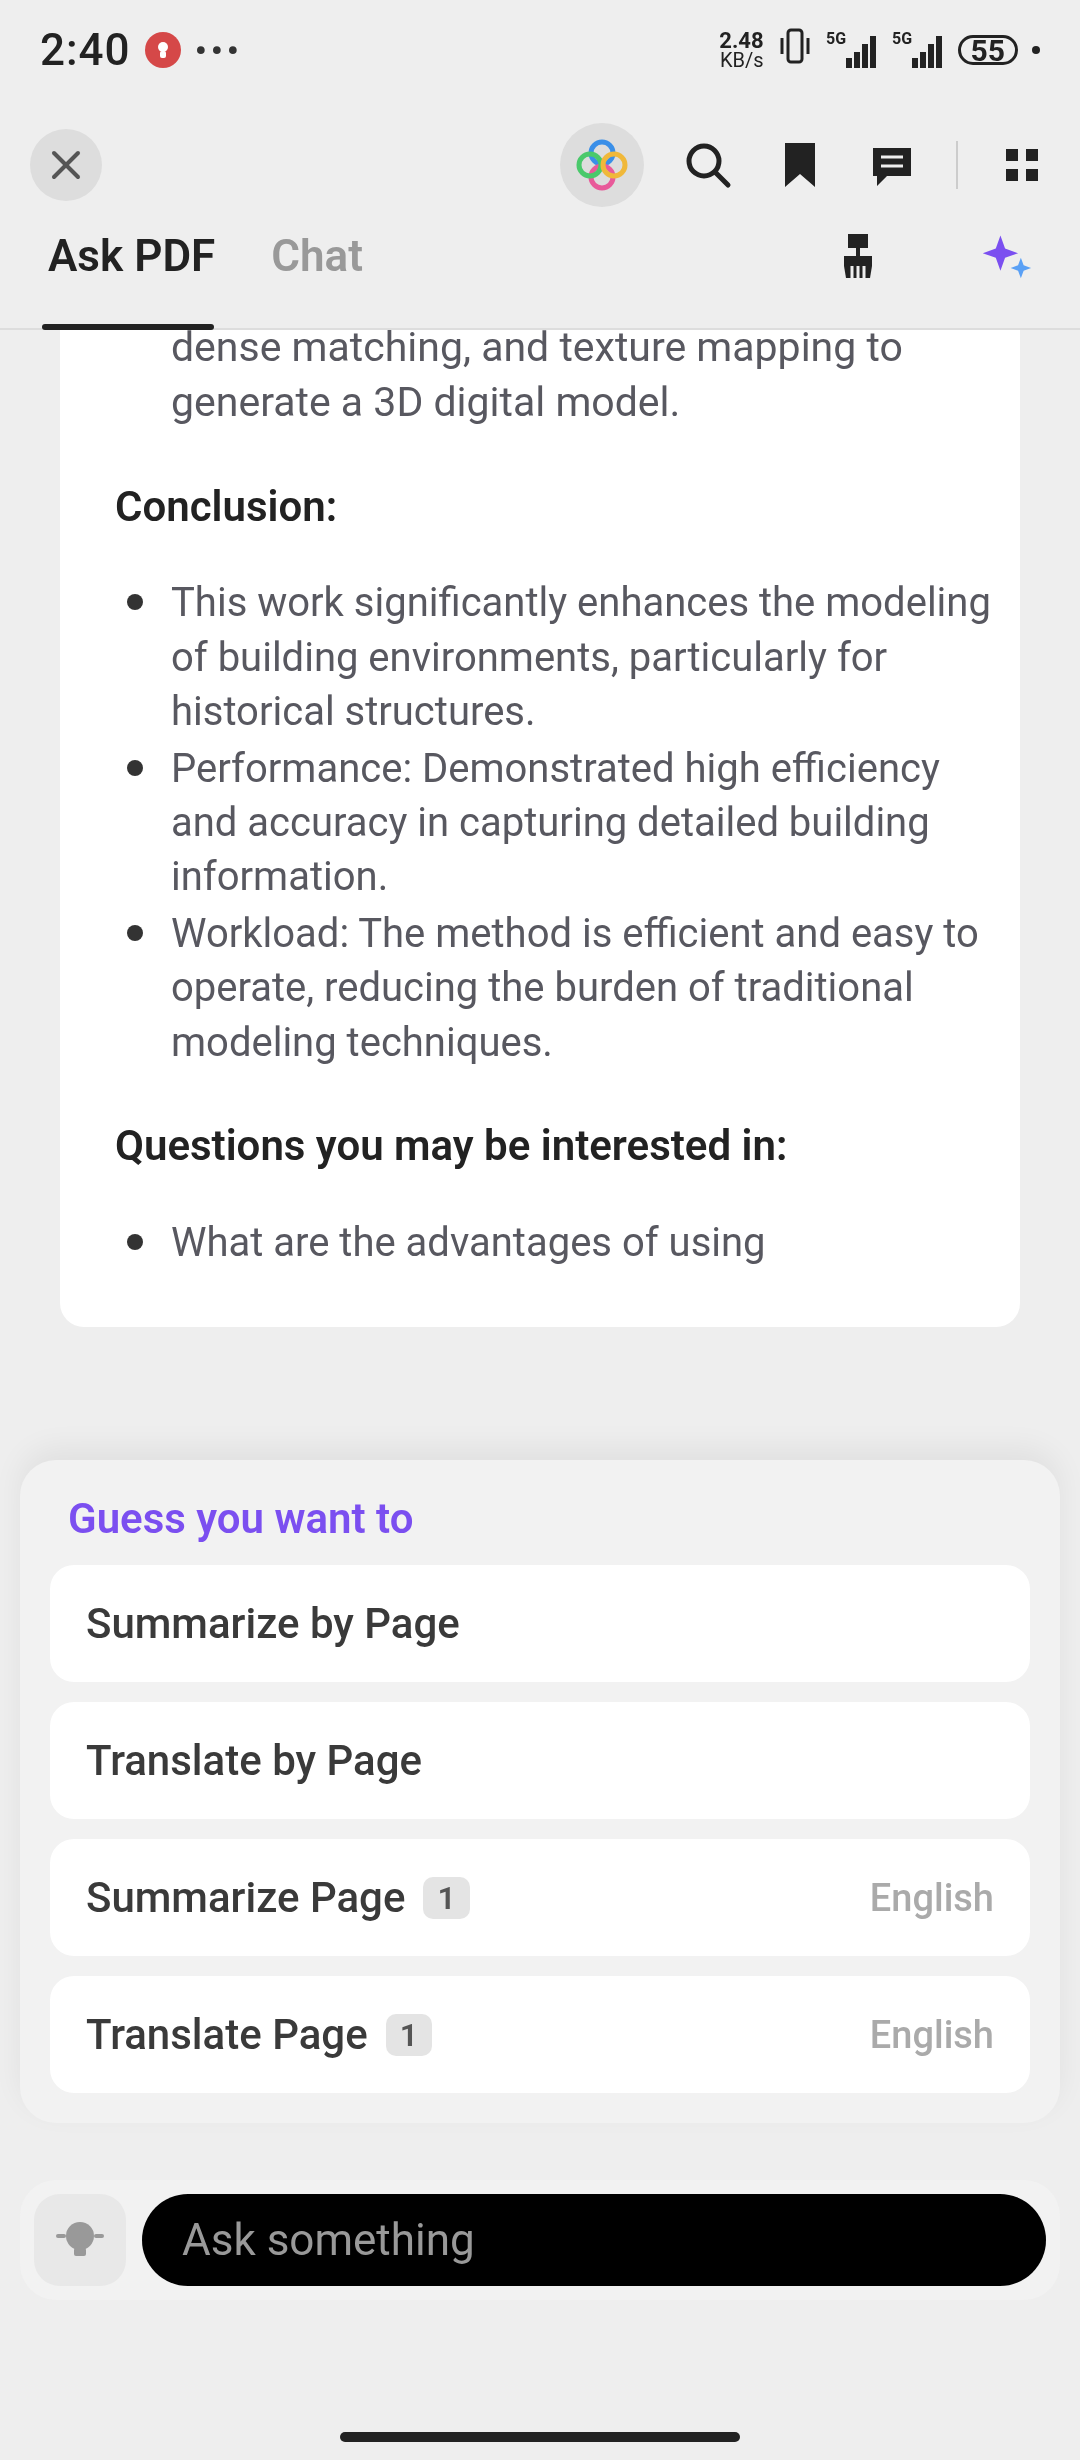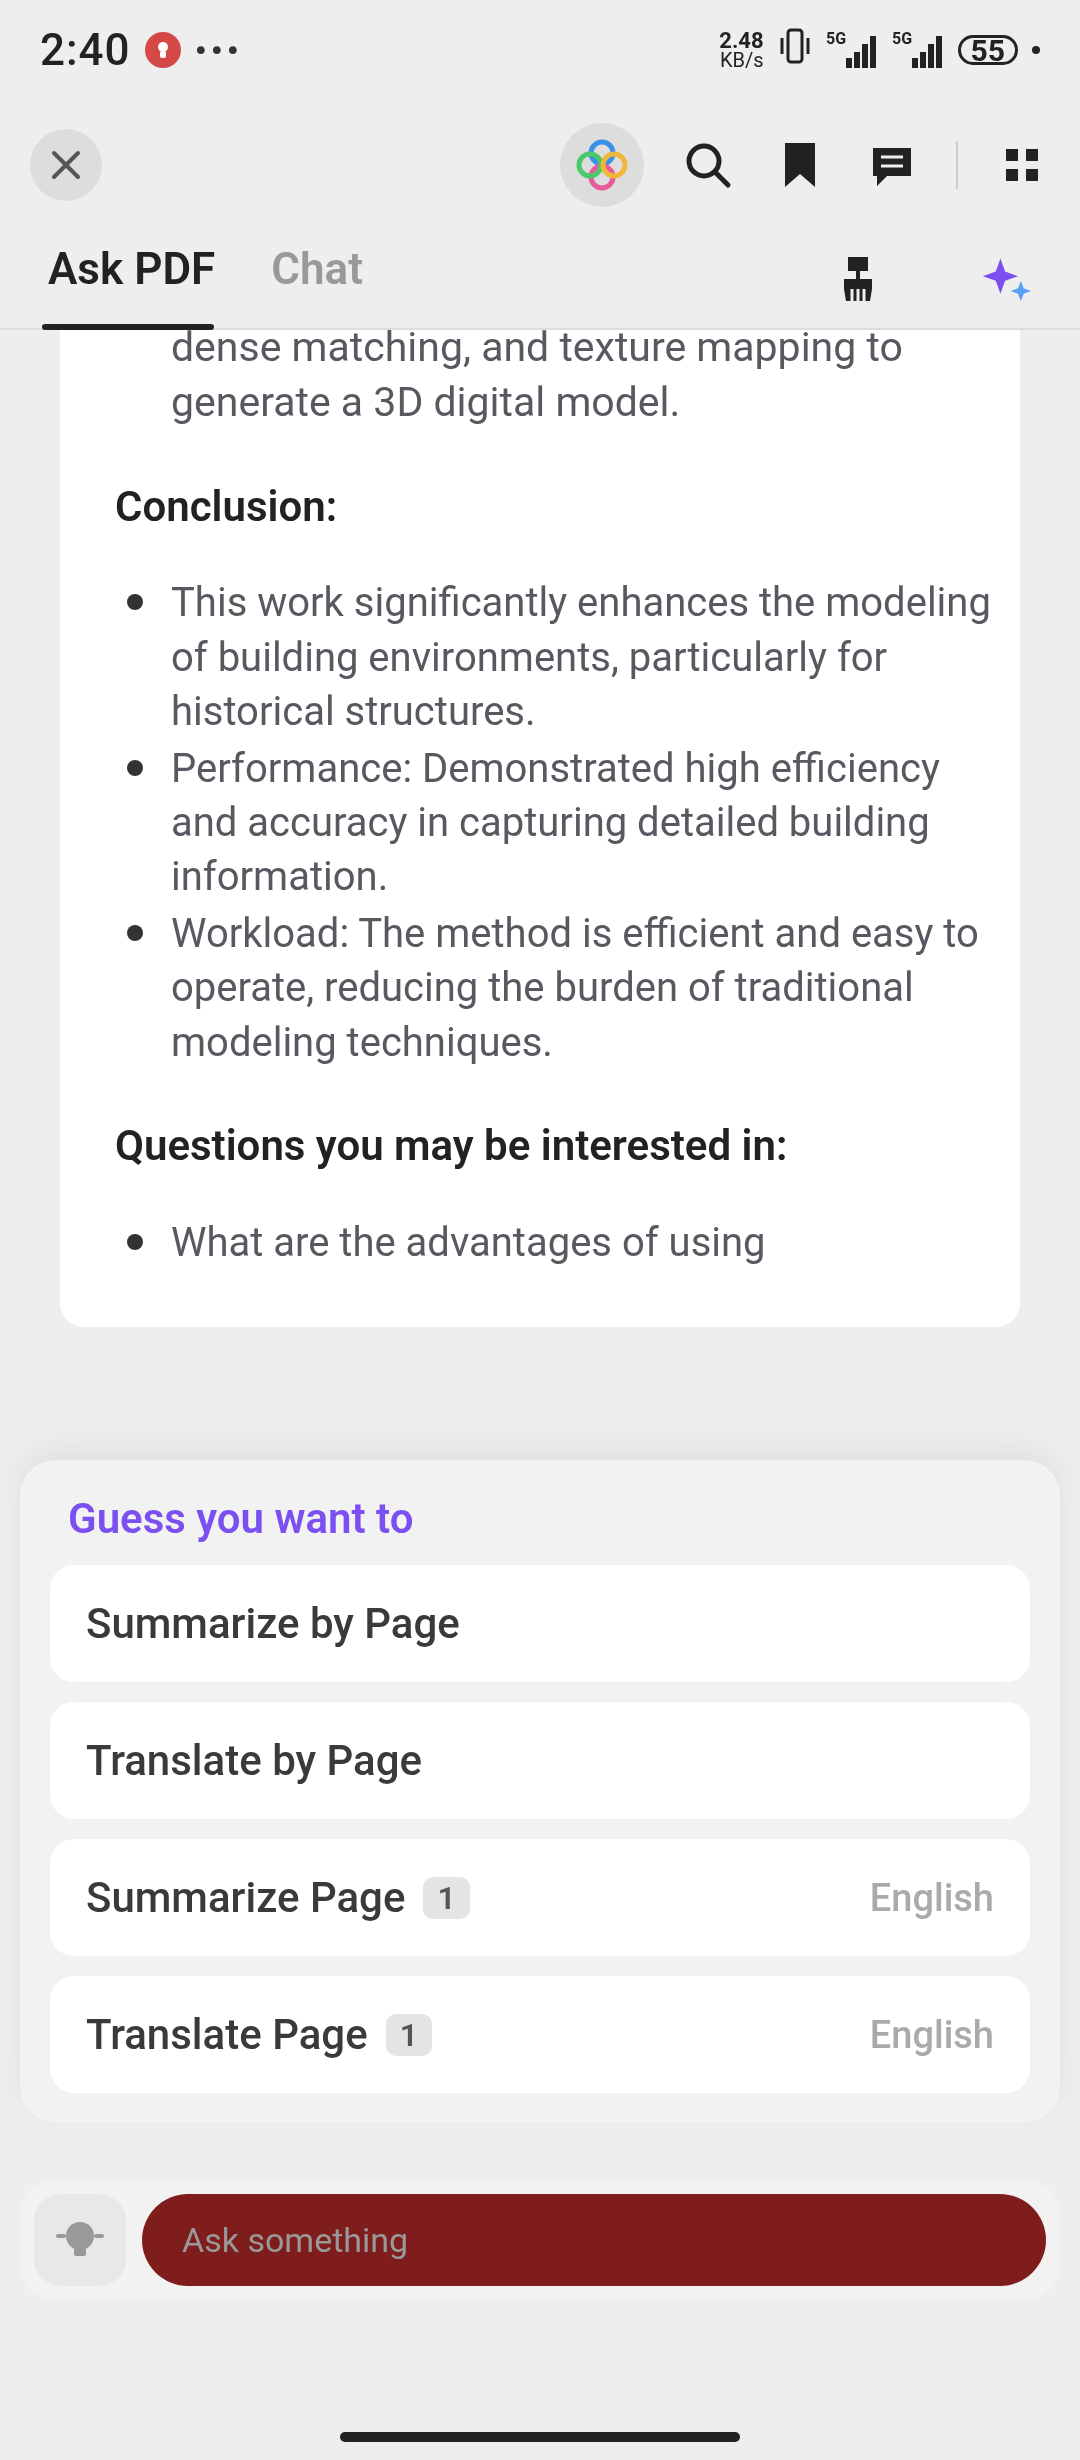--- a/index.html
+++ b/index.html
@@ -59,21 +59,21 @@
     width: 84px; height: 84px; border-radius: 50%;
     background: #ddd; display: flex; align-items: center; justify-content: center;
   }
   .header-icon { width: 56px; height: 56px; display: flex; align-items: center; justify-content: center; }
   .header-divider { width: 2px; height: 48px; background: #ccc; }
 
   
   .tabs-row {
     height: 100px;
     display: flex;
-    align-items: center;
+    align-items: flex-start;
     padding: 0 48px;
     gap: 56px;
     border-bottom: 2px solid #ddd;
     position: relative;
   }
   .tab { font-size: 44px; font-weight: 600; color: #999; padding-bottom: 20px; }
   .tab.active { color: #222; }
   .tab-underline {
     position: absolute; bottom: -2px; left: 42px; width: 172px; height: 6px;
     background: #222; border-radius: 3px;
@@ -169,26 +169,26 @@
     gap: 16px;
   }
   .input-bulb {
     width: 92px; height: 92px; border-radius: 26px;
     background: #e8e8e8;
     display: flex; align-items: center; justify-content: center;
   }
   .input-field {
     flex: 1;
     height: 92px;
-    background: #7f1d1d;
+    background: #000000;
     border-radius: 46px;
     display: flex; align-items: center;
     padding: 0 40px;
     color: #999;
-    font-size: 34px;
+    font-size: 44px;
   }
 
   
   .home-bar {
     position: absolute;
     left: 50%; transform: translateX(-50%);
     bottom: 18px;
     width: 400px; height: 10px;
     background: #222; border-radius: 5px;
   }

